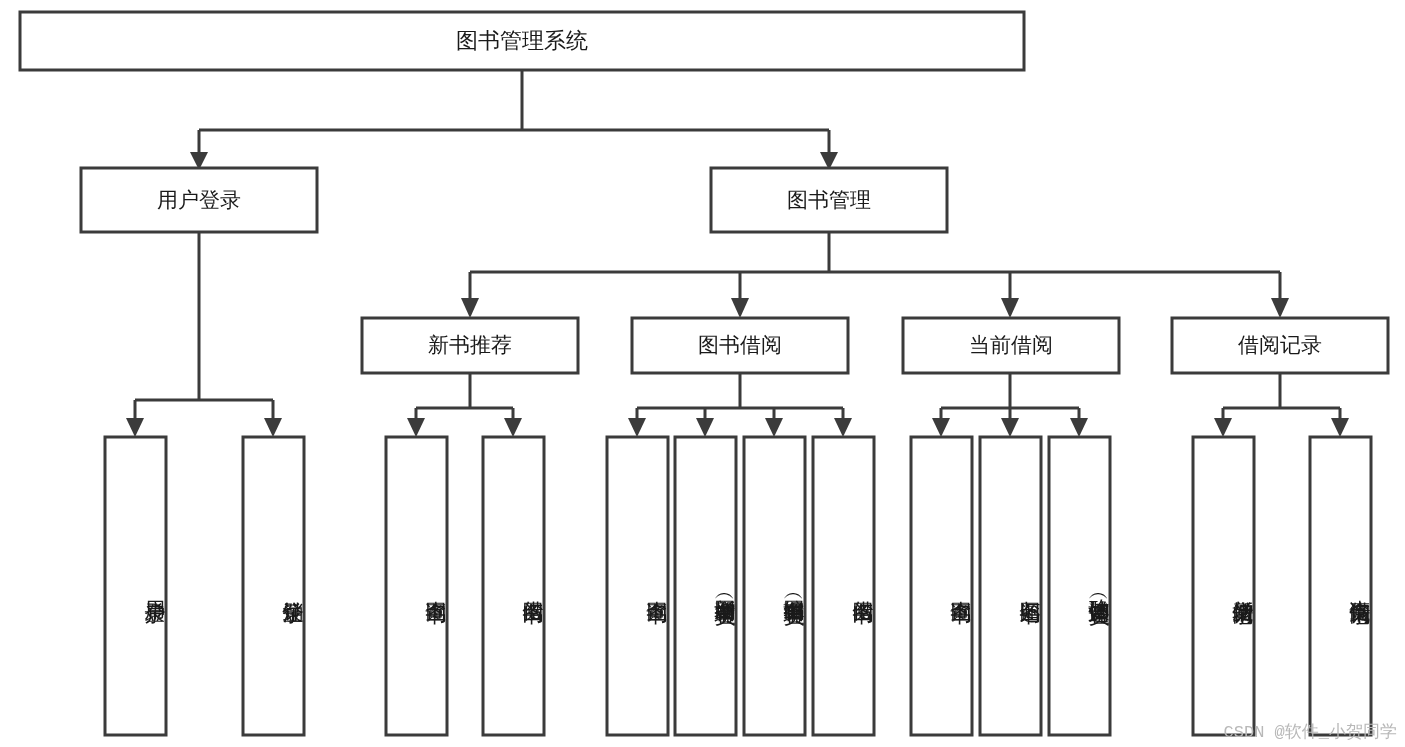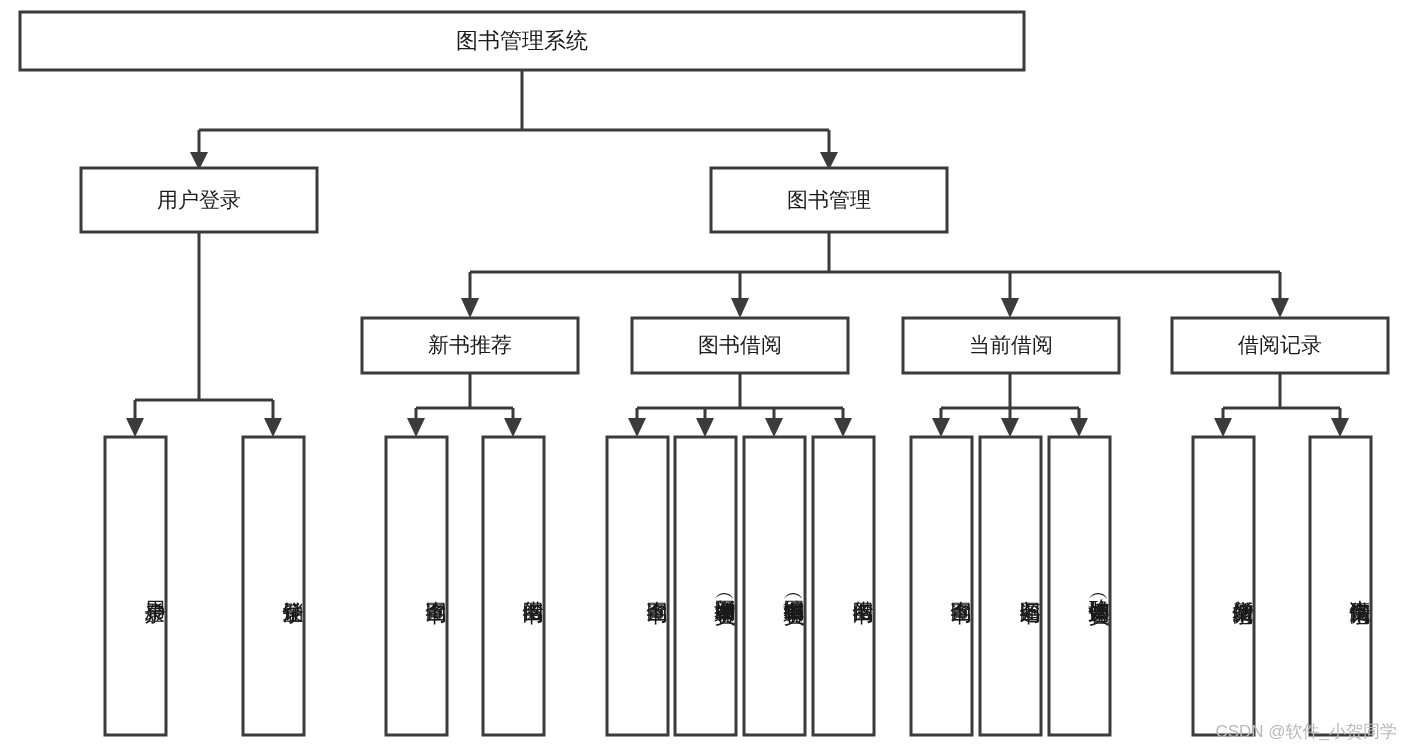--- a/index.html
+++ b/index.html
@@ -59,21 +59,21 @@
     color: #1a1a1a;
     letter-spacing: 1px;
     text-align: center;
     white-space: nowrap;
     pointer-events: none;
   }
   .watermark {
     position: absolute;
     right: 8px;
     bottom: 4px;
-    font-family: Liberation Sans, sans-serif;
+    font-family: Liberation Mono, monospace;
     font-size: 17px;
     color: #b8b8b8;
     white-space: nowrap;
   }
 </style>
 </head>
 <body>
 
 <div id="diagram-root">
 

